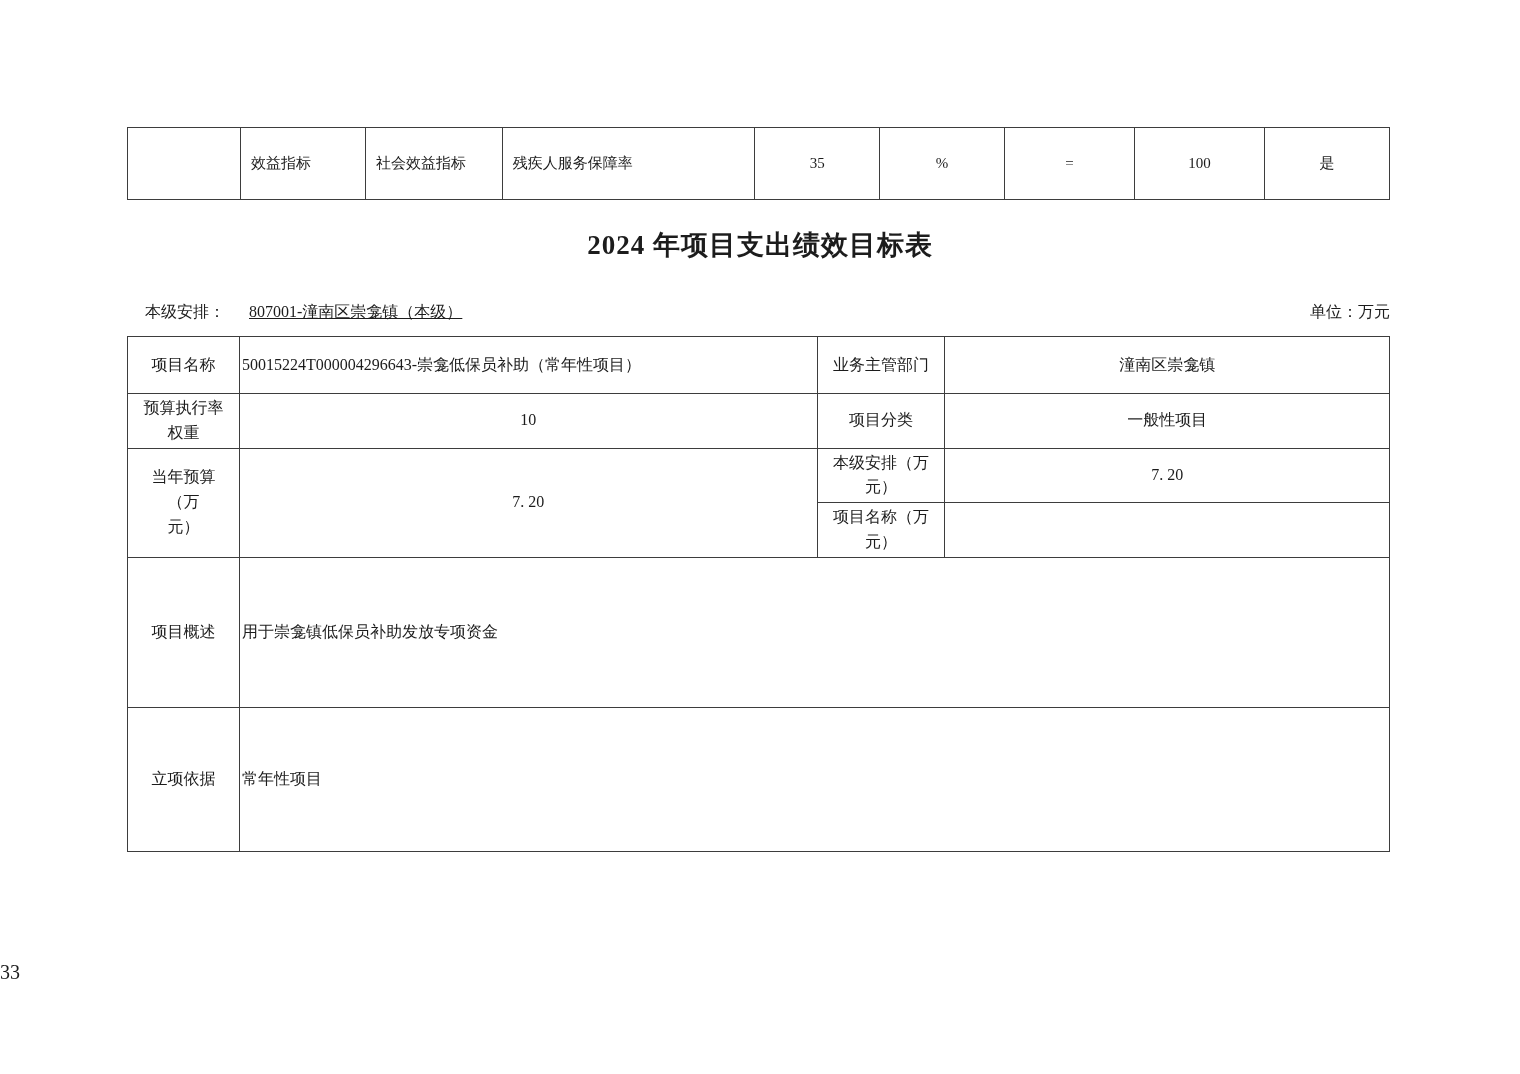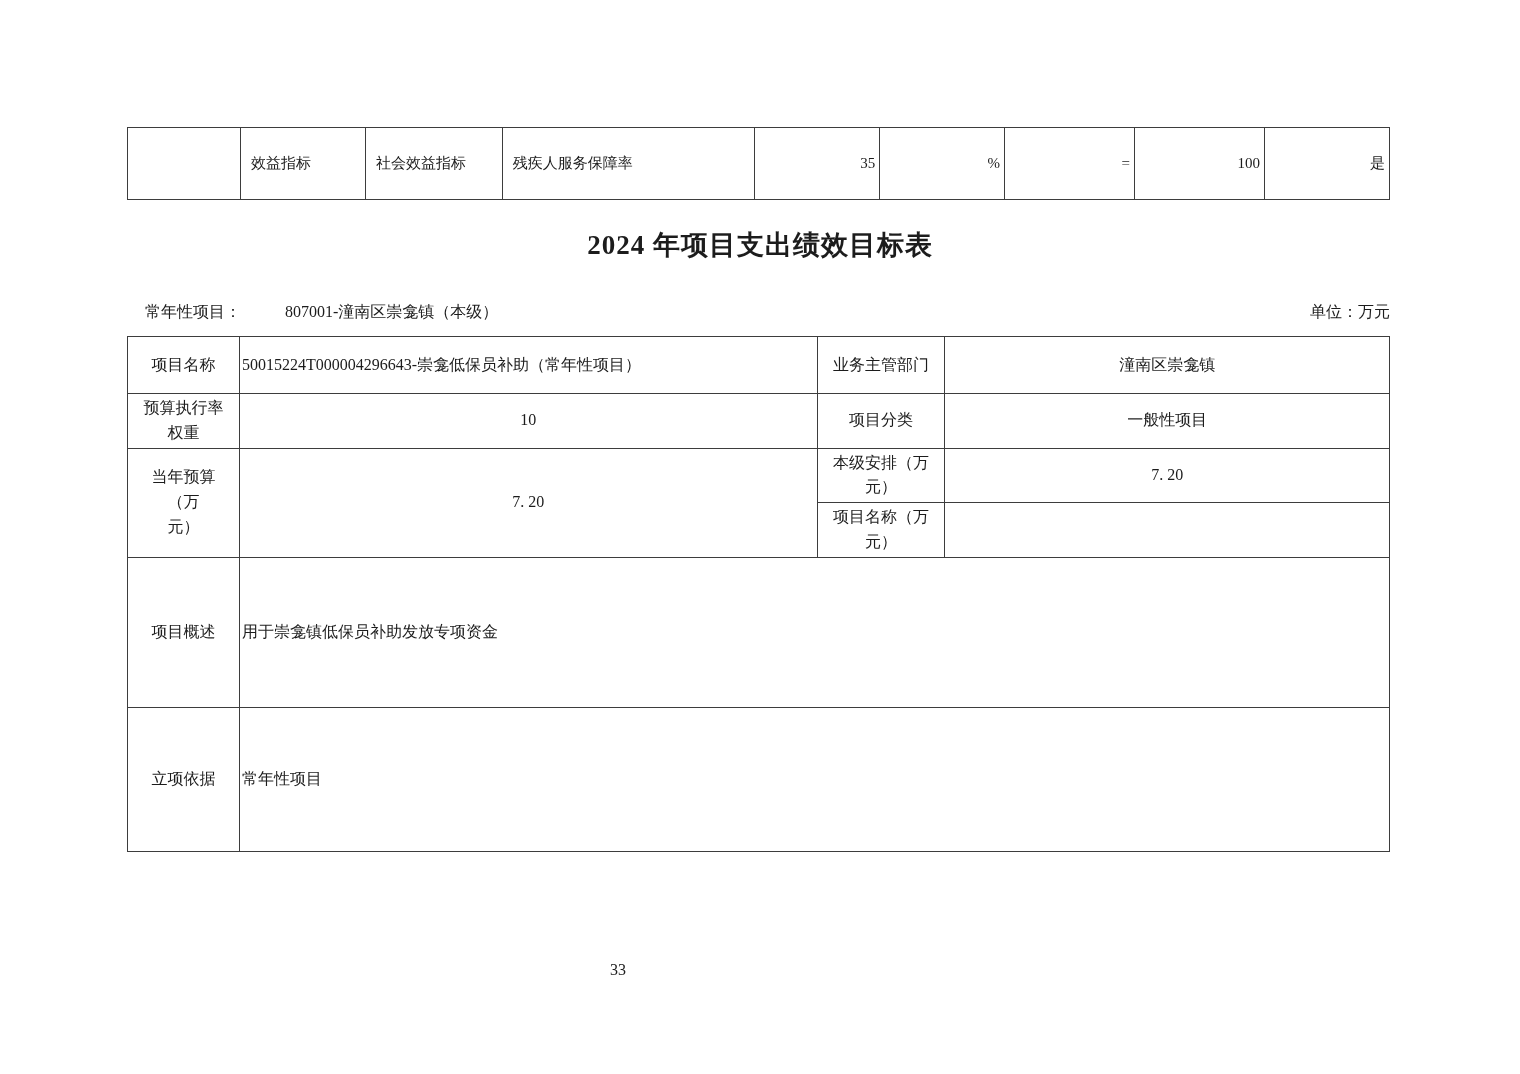--- a/index.html
+++ b/index.html
@@ -19,44 +19,44 @@
     border:1px solid #3d3d3d;
     white-space:pre-line;
     overflow:hidden;
     vertical-align:middle;
     line-height:1.55;
   }
   
   .ind-table{left:127px;top:127px;width:1263px;height:73px;font-size:15px;}
   .ind-table tr{height:36px;}
   .ind-table td.l{text-align:left;padding:1px 10px;}
-  .ind-table td.c{text-align:right;padding:1px 4px;}
+  .ind-table td.c{text-align:center;padding:1px 4px;}
   
   .title{
     position:absolute;top:227px;left:0;width:1520px;
     text-align:center;font-size:27px;font-weight:bold;letter-spacing:1px;
   }
   
   .meta-row{
     position:absolute;top:302px;left:127px;width:1263px;
     font-size:16px;display:flex;align-items:baseline;
   }
   .prep-label{margin-left:18px;}
-  .prep-value{margin-left:44px;}
+  .prep-value{margin-left:24px;text-decoration:underline;}
   .unit-label{margin-left:auto;}
   
   .main-table{left:127px;top:336px;width:1263px;font-size:16px;}
   .main-table td{padding:2px 8px;}
   td.lab{text-align:center;}
   td.cc{text-align:center;}
   td.cl{text-align:left;padding-left:2px;}
   
   .page-number{
     position:absolute;top:961px;left:0;width:1236px;
-    text-align:center;font-size:16px;
+    font-size:20px;
   }
 </style>
 </head>
 <body>
 
 <div>
 
   <table class="ind-table">
     <colgroup>
       <col style="width:8.95%">
@@ -80,21 +80,21 @@
       <td class="c">=</td>
       <td class="c">100</td>
       <td class="c">是</td>
     </tr>
   </tbody>
     </table>
 
   <div class="title">2024 年项目支出绩效目标表</div>
 
   <div class="meta-row">
-    <span class="prep-label">常年性项目：</span>
+    <span class="prep-label">本级安排：</span>
     <span class="prep-value">807001-潼南区崇龛镇（本级）</span>
     <span class="unit-label">单位：万元</span>
   </div>
 
   <table class="main-table">
     <colgroup>
       <col style="width:8.87%">
         <col style="width:45.77%">
       <col style="width:10.13%">
         <col style="width:35.23%">

